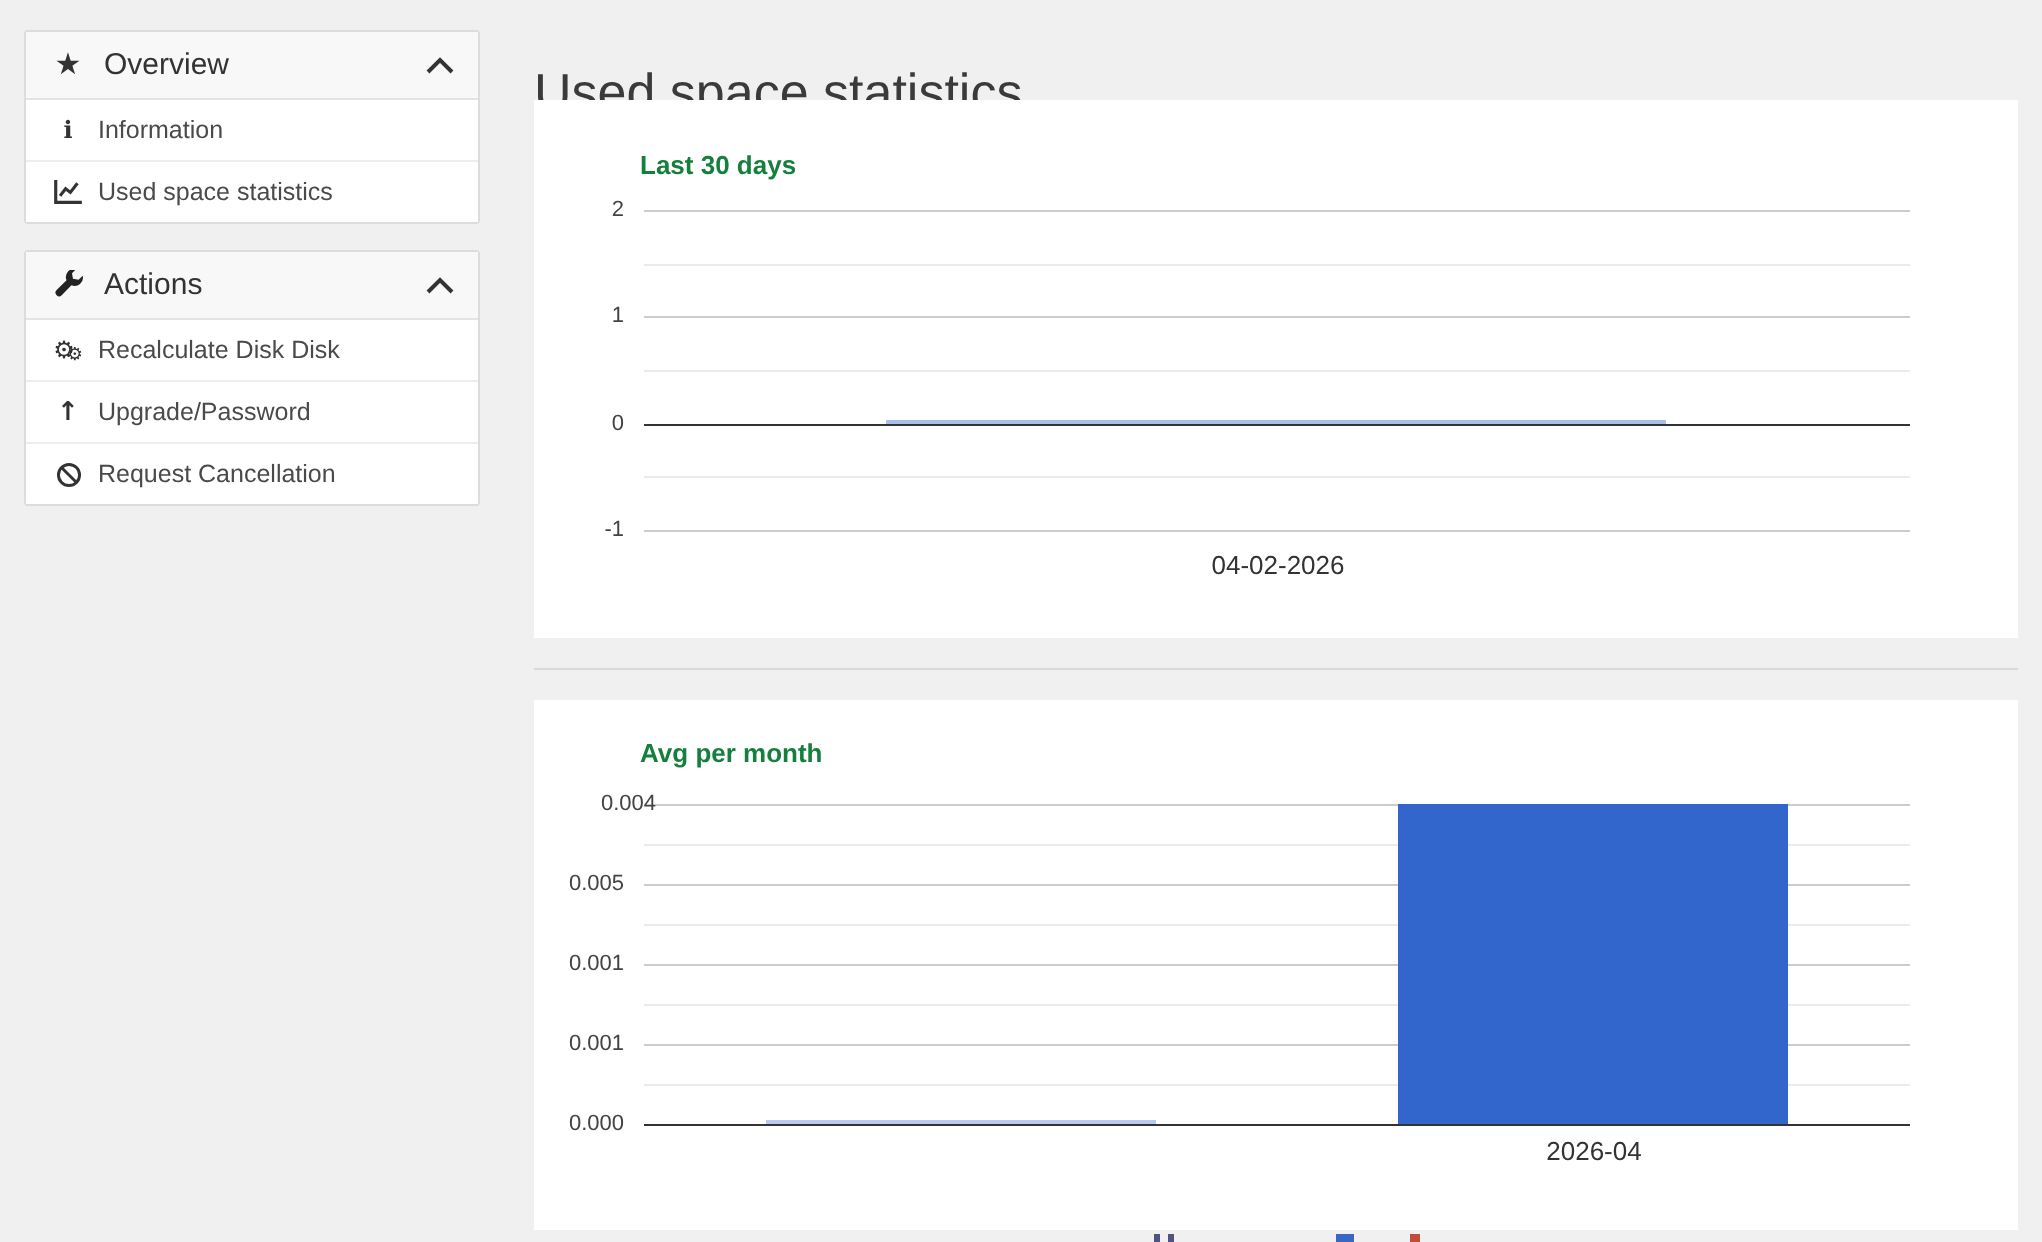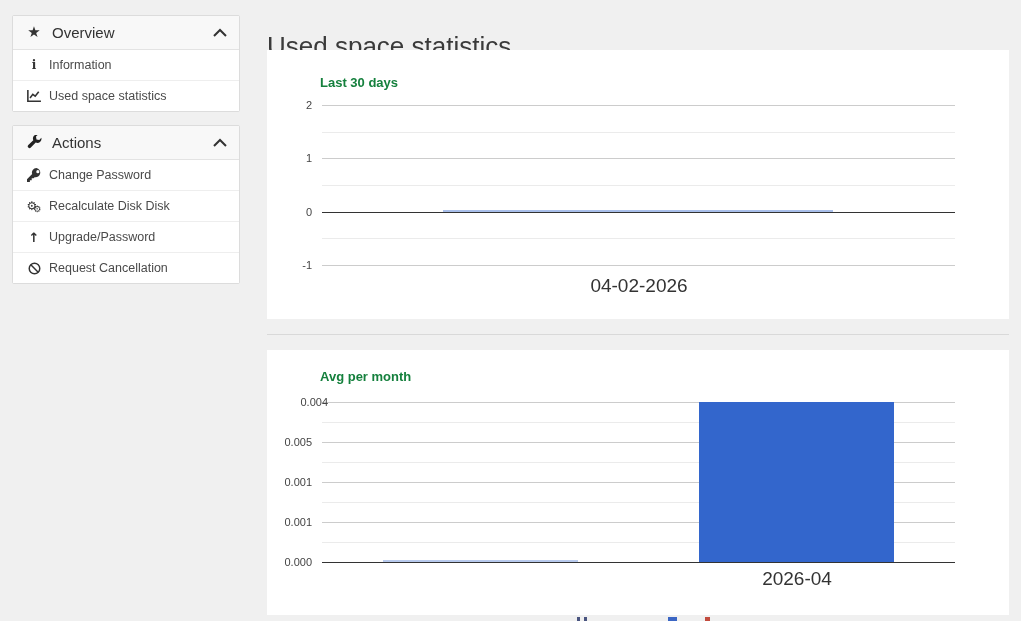--- a/index.html
+++ b/index.html
@@ -27,21 +27,21 @@
   .item-label{margin-left:6px;white-space:nowrap;}
   
   #page-title{position:absolute;left:267px;top:14px;font-size:26px;color:#3a3a3a;font-weight:400;}
   .main-card{position:absolute;left:267px;width:742px;background:#ffffff;}
   #chart-card-1{top:50px;height:269px;}
   #section-divider{position:absolute;left:267px;top:334px;width:742px;height:1px;background:#d9d9d9;}
   #chart-card-2{top:350px;height:265px;}
   .chart-title{position:absolute;font-size:13px;font-weight:bold;color:#15803d;white-space:nowrap;}
   .grid-line{position:absolute;height:1px;}
   .ytick{position:absolute;width:45px;text-align:right;font-size:11px;color:#444;}
-  .xtick{position:absolute;text-align:center;font-size:19px;color:#333;white-space:nowrap;}
+  .xtick{position:absolute;text-align:center;font-size:13px;color:#333;white-space:nowrap;}
   .bar{position:absolute;}
   .zero-series{position:absolute;}
   .sliver{position:absolute;height:4px;}
 </style>
 </head>
 <body>
 
 <nav id="sidebar">
     <div class="side-card">
       <div class="side-header">
@@ -77,28 +77,20 @@
           <svg width="15" height="15" viewBox="0 0 16 16">
             <path fill="#222" d="M15.3 3a4.4 4.4 0 0 1-6 5.1l-5.2 5.3a1.9 1.9 0 1 1-2.7-2.7l5.3-5.2a4.4 4.4 0 0 1 5.1-6L9.6 1.7l.5 3 3 .5z"></path>
           </svg>
         </div>
         <div class="hdr-label">Actions</div>
         <div class="chev">
           <svg width="14" height="9" viewBox="0 0 14 9">
             <path fill="none" stroke="#333" stroke-width="2" d="M1 8l6-6 6 6"></path>
           </svg>
         </div>
-      </div>
-      <div class="side-item">
-        <div class="icon-slot">
-          <svg width="14" height="14" viewBox="0 0 16 16">
-            <path fill="#333" d="M10.8 0a5.2 5.2 0 0 0-4.9 6.9L0 12.8V16h3.3v-2.1h2.1v-2.1h2.1l1.2-1.2A5.2 5.2 0 1 0 10.8 0zm1.6 2.4a1.8 1.8 0 1 1-1.8 1.8 1.8 1.8 0 0 1 1.8-1.8z"></path>
-          </svg>
-        </div>
-        <div class="item-label">Change Password</div>
       </div>
       <div class="side-item">
         <div class="icon-slot">
           <span class="txt-icon gear-big">⚙</span>
           <span class="txt-icon gear-small">⚙</span>
         </div>
         <div class="item-label">Recalculate Disk Disk</div>
       </div>
       <div class="side-item">
         <div class="icon-slot">

